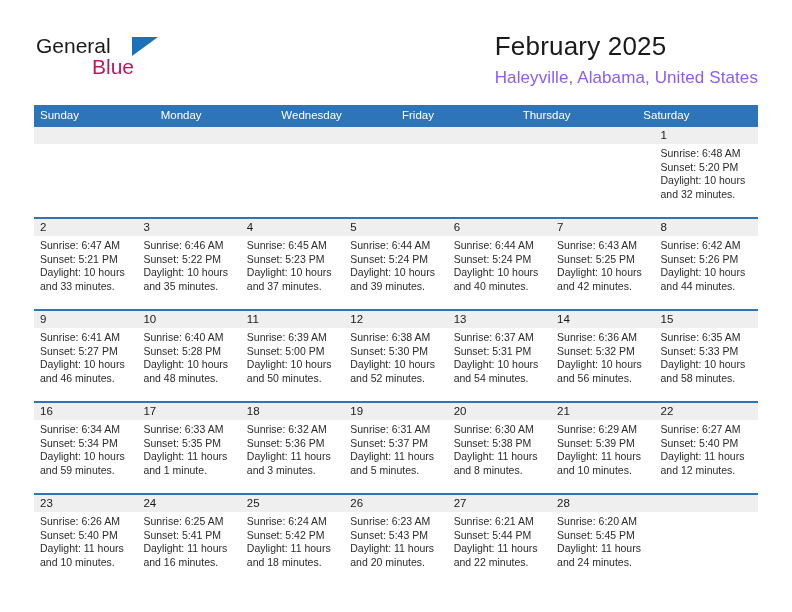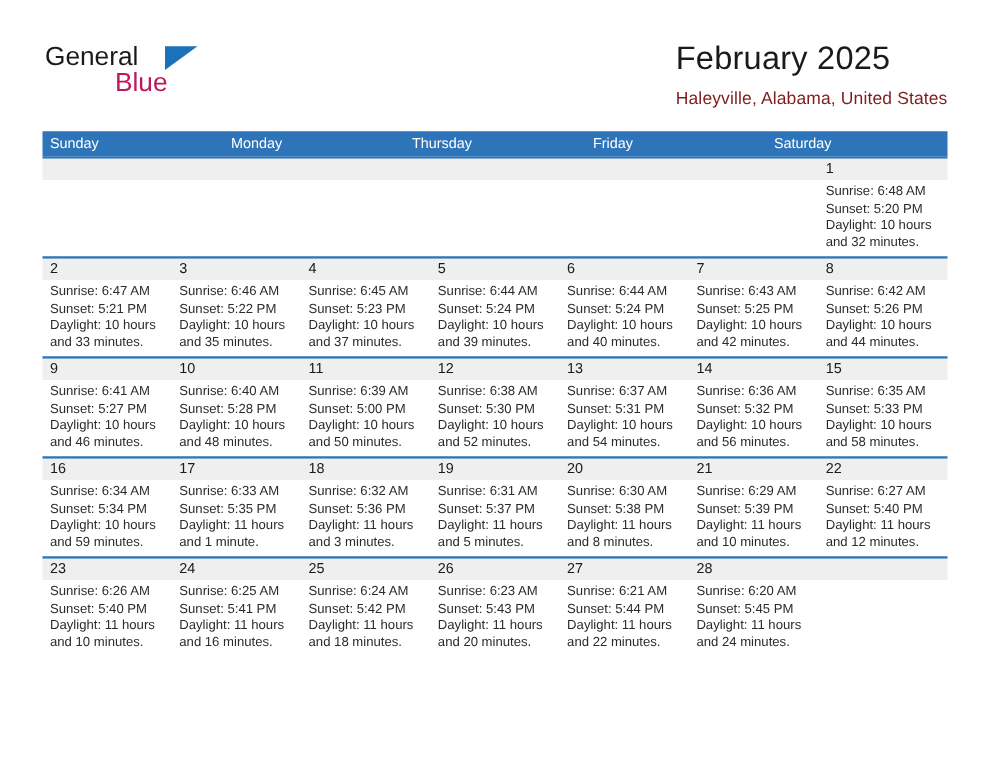--- a/index.html
+++ b/index.html
@@ -73,23 +73,23 @@
   }
   .cal-title {
     font-size: 26px;
     line-height: 32px;
     color: #1a1a1a;
     font-weight: normal;
     margin: 0;
     letter-spacing: 0.2px;
   }
   .cal-subtitle {
-    font-size: 14px;
+    font-size: 17px;
     line-height: 20px;
-    color: #7f1d1d;
+    color: #8b5cf6;
     margin: 6px 0 0 0;
     letter-spacing: 0.1px;
   }
 
   
   .calendar {
     position: absolute;
     left: 34px;
     top: 105px;
     width: 724px;
@@ -127,21 +127,21 @@
     flex: 1 1 0;
     font-size: 11.5px;
     line-height: 17px;
     color: #1a1a1a;
     padding-left: 6px;
     box-sizing: border-box;
   }
   .detail-band {
     display: flex;
     background: #ffffff;
-    height: 61px;
+    height: 73px;
   }
   .detail {
     flex: 1 1 0;
     padding: 3px 8px 0 6px;
     box-sizing: border-box;
     font-size: 10.5px;
     line-height: 13.6px;
     color: #2b2b2b;
   }
   .detail div {
@@ -166,22 +166,23 @@
       <div class="cal-subtitle">Haleyville, Alabama, United States</div>
     </div>
 
   </div>
 
   <div class="calendar">
 
     <div class="weekday-row">
       <div class="weekday">Sunday</div>
       <div class="weekday">Monday</div>
+      <div class="weekday">Wednesday</div>
+      <div class="weekday">Friday</div>
       <div class="weekday">Thursday</div>
-      <div class="weekday">Friday</div>
       <div class="weekday">Saturday</div>
     </div>
 
     <div class="week-row">
       <div class="daynum-band">
         <div class="daynum"></div>
         <div class="daynum"></div>
         <div class="daynum"></div>
         <div class="daynum"></div>
         <div class="daynum"></div>

